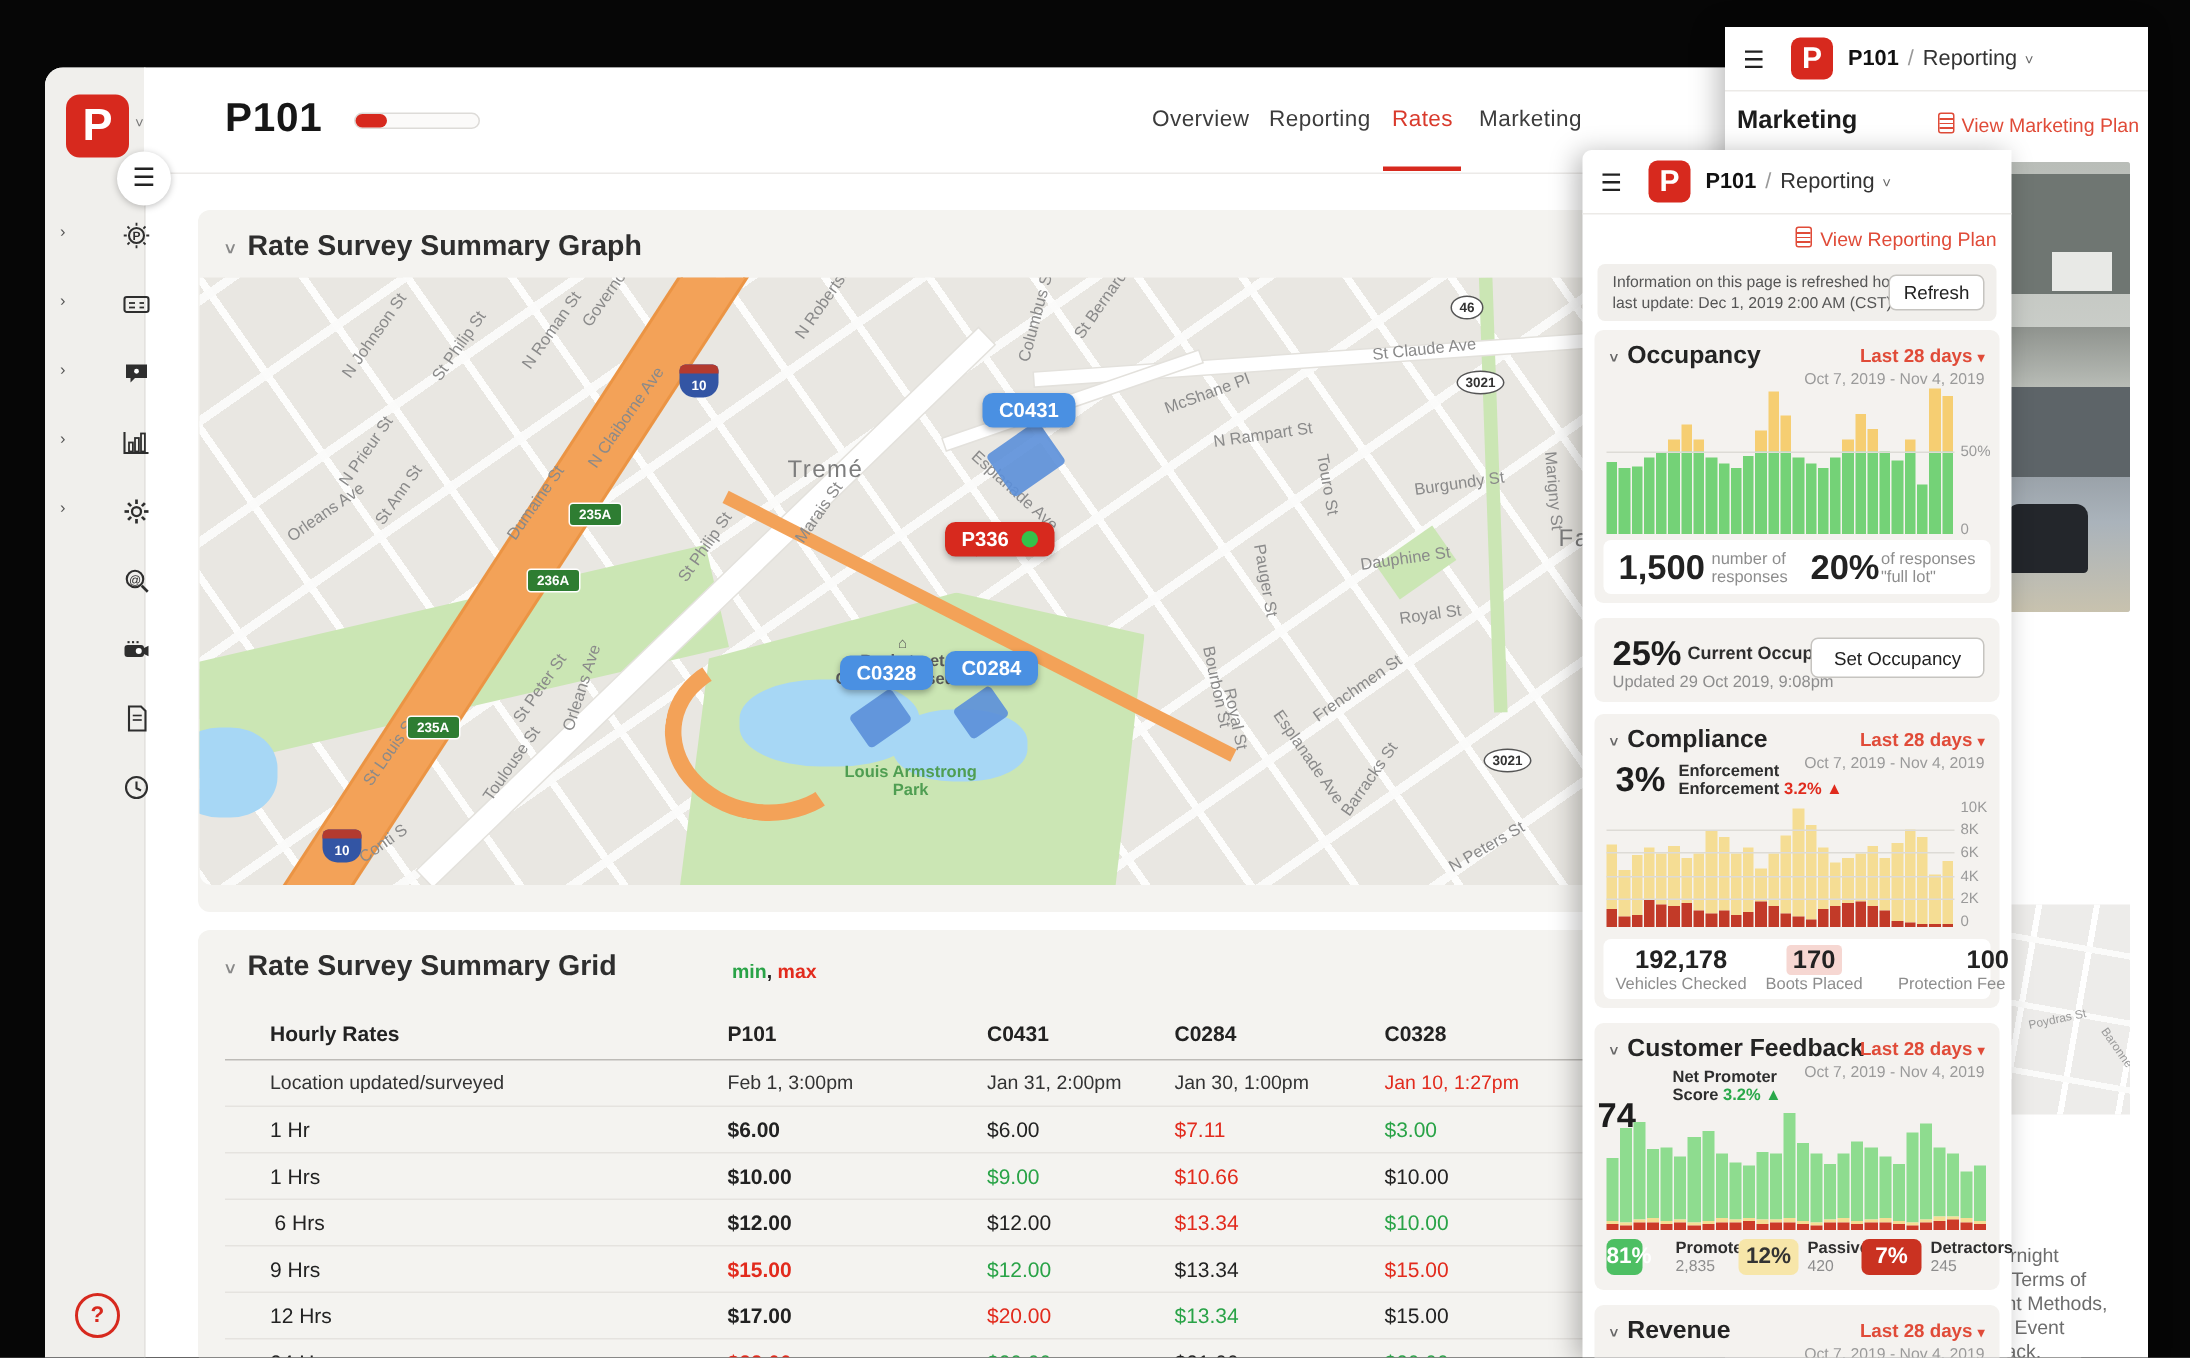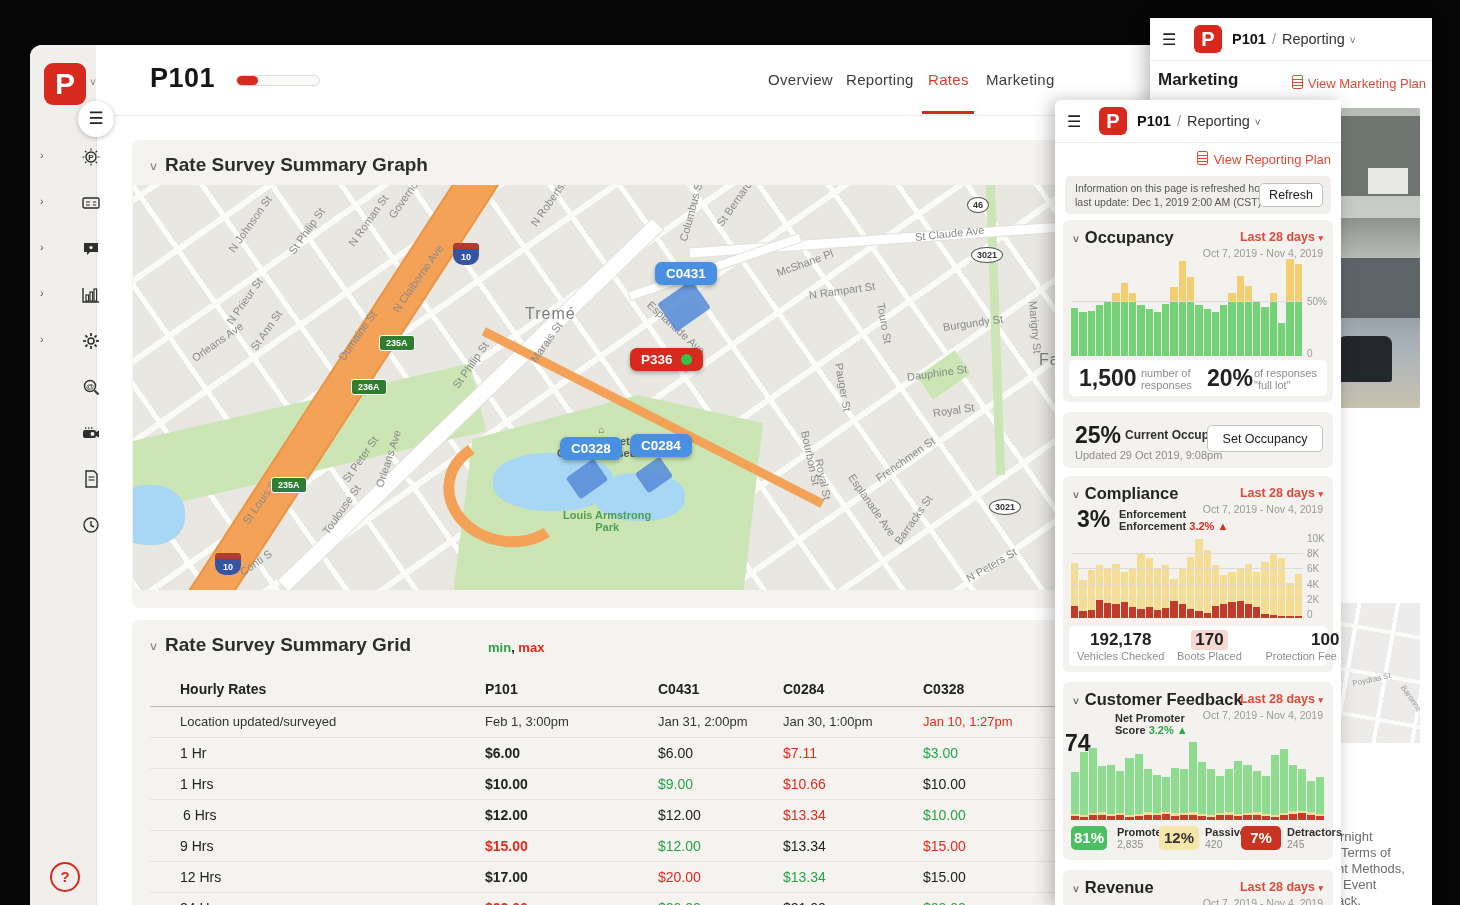--- a/index.html
+++ b/index.html
@@ -860,21 +860,21 @@
             <div class="seg-fy" style="height: 3.04px;"></div>
             <div class="seg-fg" style="height: 30.4px;"></div>
           </div>
           <div class="bar">
             <div class="seg-fr" style="height: 3.8px;"></div>
             <div class="seg-fy" style="height: 2.28px;"></div>
             <div class="seg-fg" style="height: 36.48px;"></div>
           </div>
         </div>
       <div id="fb-badges">
-          <div class="badge" style="left: 8px; top: 144px; width: 36px; height: 24px; line-height: 24px; background: rgb(77, 191, 99); color: rgb(255, 255, 255);">81%</div>
+          <div class="badge" style="left: 8px; top: 144px; width: 24px; height: 24px; line-height: 24px; background: rgb(77, 191, 99); color: rgb(255, 255, 255);">81%</div>
           <div style="position: absolute; left: 54px; top: 144px; line-height: 12px;">
             <div style="font-size: 11px; font-weight: bold; color: rgb(46, 46, 46);">Promoters</div>
             <div style="font-size: 10.5px; color: rgb(141, 141, 141);">2,835</div>
           </div>
           <div class="badge" style="left: 96px; top: 144px; width: 40px; height: 24px; line-height: 24px; background: rgb(247, 230, 169); color: rgb(51, 51, 51);">12%</div>
           <div style="position: absolute; left: 142px; top: 144px; line-height: 12px;">
             <div style="font-size: 11px; font-weight: bold; color: rgb(46, 46, 46);">Passives</div>
             <div style="font-size: 10.5px; color: rgb(141, 141, 141);">420</div>
           </div>
           <div class="badge" style="left: 178px; top: 144px; width: 40px; height: 24px; line-height: 24px; background: rgb(202, 50, 33); color: rgb(255, 255, 255);">7%</div>

